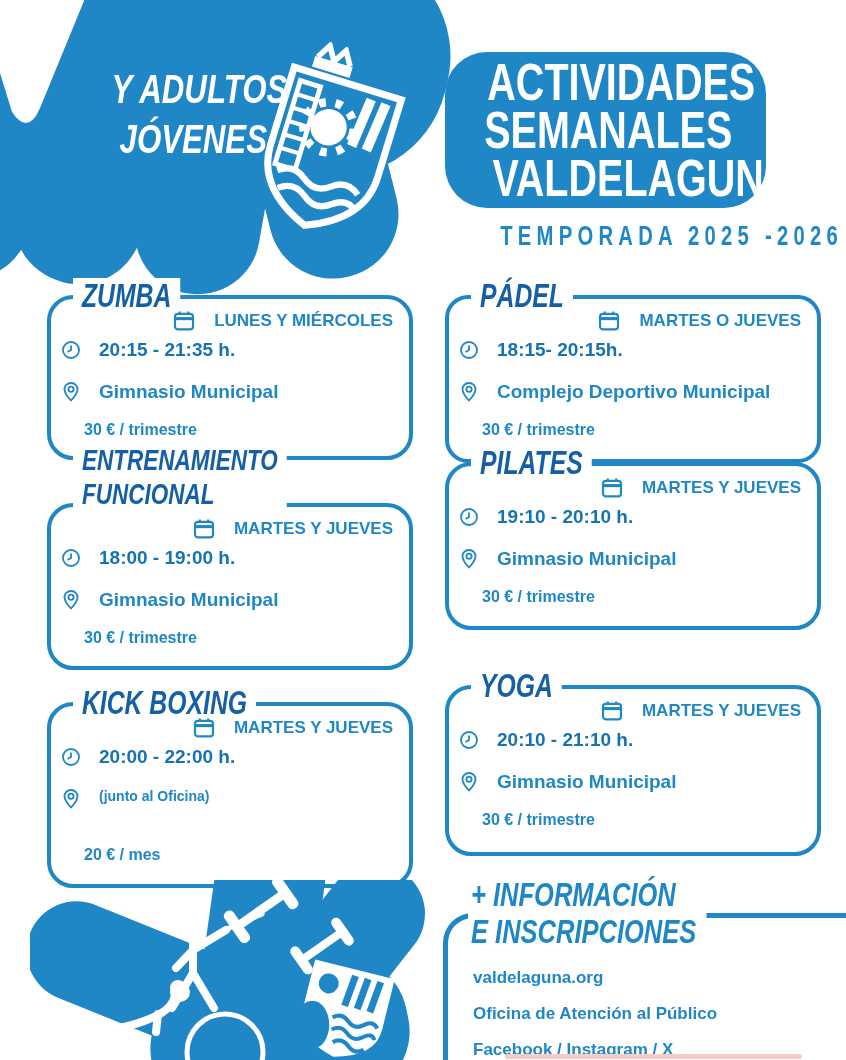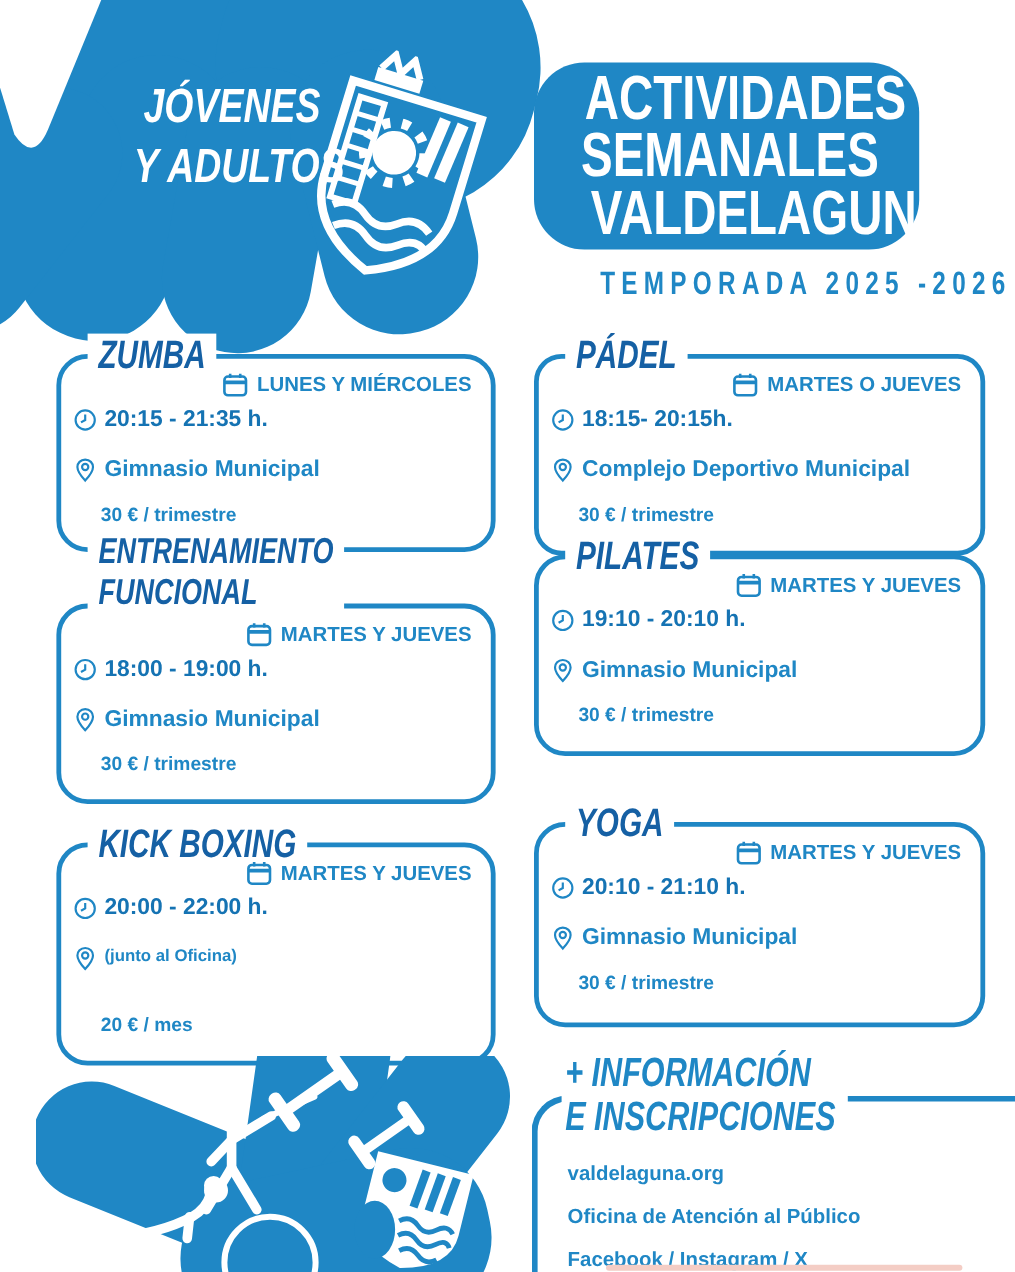--- a/index.html
+++ b/index.html
@@ -36,21 +36,21 @@
   .card-funcional{left:47px;top:503px;width:358px;height:159px;}
   .card-pilates{left:445px;top:462px;width:368px;height:160px;}
   .card-kick{left:47px;top:702px;width:358px;height:178px;}
   .card-yoga{left:445px;top:685px;width:368px;height:163px;}
 
   .legend{position:absolute;top:-21px;left:22px;background:#fff;padding:0 12px;
     color:#1560a4;font-style:italic;font-weight:bold;font-size:33px;line-height:36px;white-space:nowrap;
     transform:scaleX(0.75);transform-origin:left center;}
   .legend.two-line{top:-64px;font-size:30px;line-height:34px;}
 
-  .row{position:absolute;display:flex;align-items:center;gap:6px;font-weight:bold;}
+  .row{position:absolute;display:flex;align-items:center;gap:18px;font-weight:bold;}
   .days-row{top:10px;right:16px;color:#1f87c5;font-size:17px;}
   .time-row{left:10px;top:40px;color:#1573b3;font-size:19px;}
   .loc-row{left:10px;top:82px;color:#1f87c5;font-size:19px;align-items:flex-start;}
   .loc-note{font-size:14px;line-height:17px;}
   .price-row{left:33px;color:#1f87c5;font-size:16px;top:122px;}
   .price-low{top:140px;}
   .icon svg{display:block;}
 
   
   .info-frame{left:443px;top:913px;width:403px;height:147px;
@@ -88,22 +88,22 @@
     <circle cx="56" cy="58" r="13" fill="#ffffff" stroke="none"></circle>
     <circle cx="56" cy="58" r="18" stroke-width="6" stroke-dasharray="5 7"></circle>
     <rect x="74" y="30" width="7" height="36" fill="#ffffff" stroke="none" transform="rotate(6 77 48)"></rect>
     <rect x="85" y="30" width="7" height="36" fill="#ffffff" stroke="none" transform="rotate(6 88 48)"></rect>
     <path d="M30 98 q10 -8 20 0 t20 0 t20 0" stroke-width="4.5"></path>
     <path d="M34 110 q10 -8 20 0 t20 0 t18 0" stroke-width="4.5"></path>
   </g>
 </svg>
 
 <div class="abs audience">
+  <div><span class="cond">Y ADULTOS</span></div>
   <div><span class="cond">JÓVENES</span></div>
-  <div><span class="cond">Y ADULTOS</span></div>
 </div>
 
 <div class="abs header-badge">
   <div class="line">ACTIVIDADES</div>
   <div class="line">SEMANALES</div>
   <div class="line">VALDELAGUNA</div>
 </div>
 
 <div class="abs season">
   <span class="cond">TEMPORADA 2025 -2026</span>

